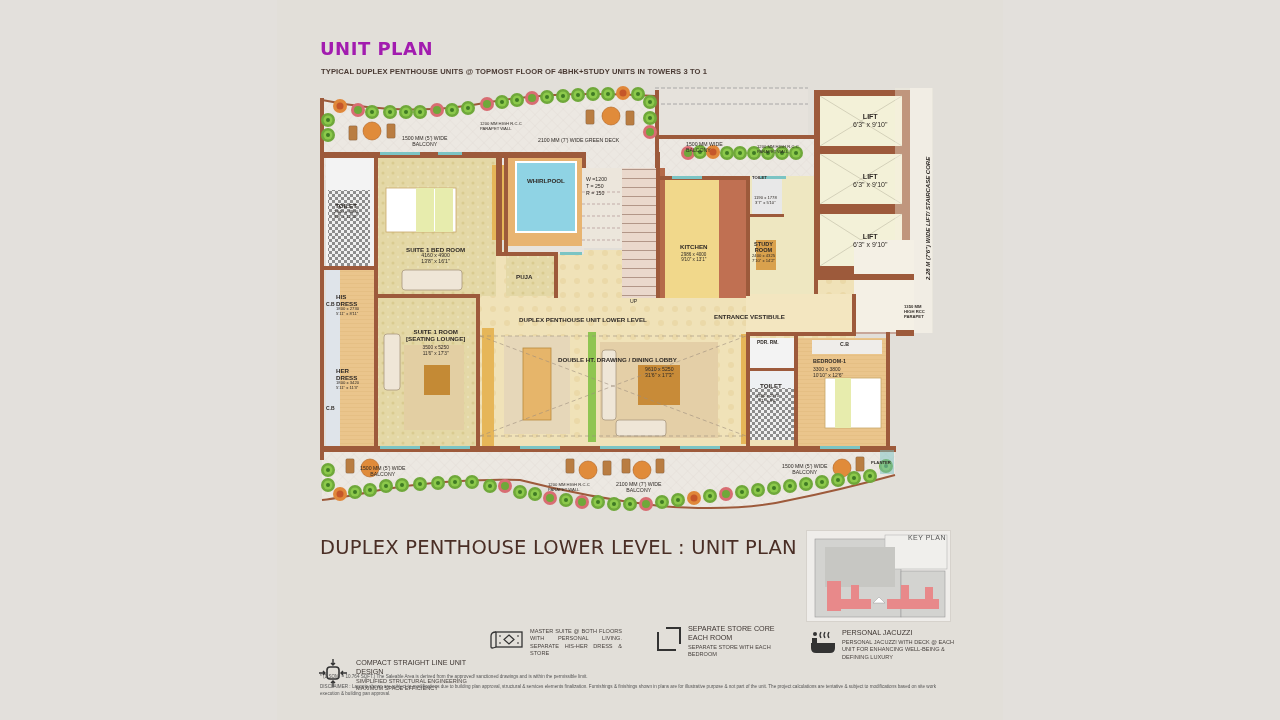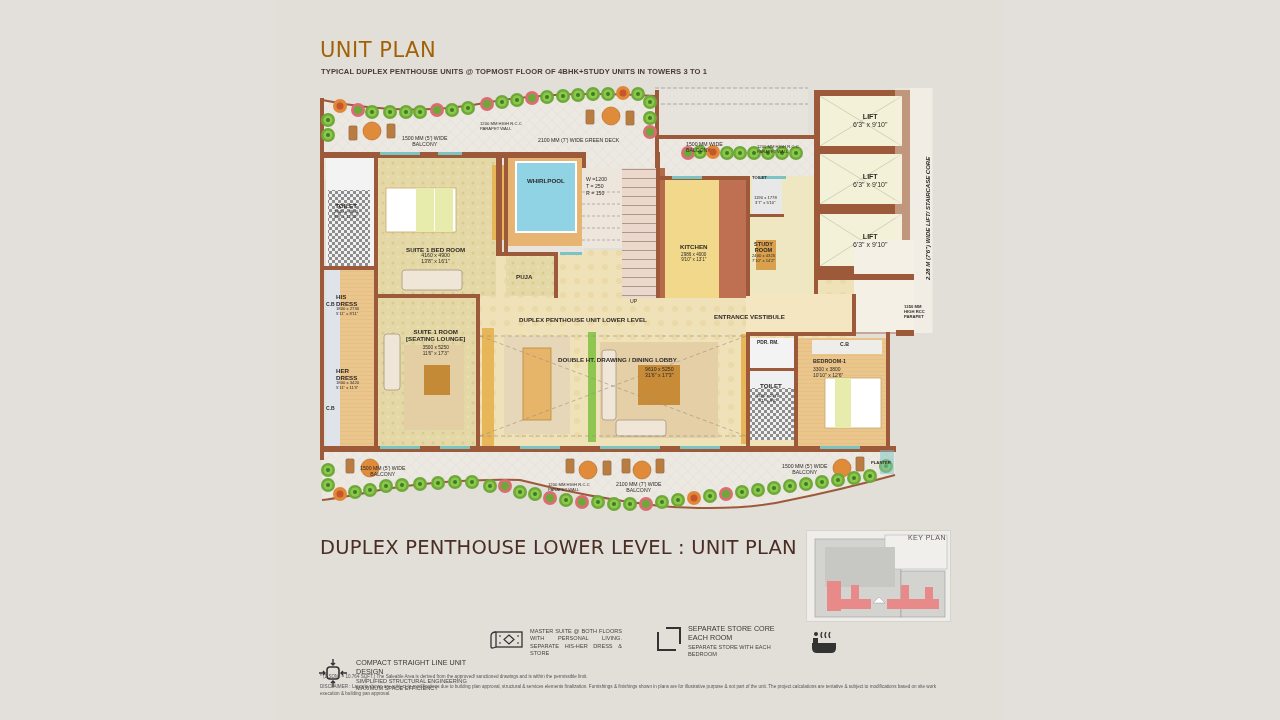--- a/index.html
+++ b/index.html
@@ -1,19 +1,19 @@
 <!DOCTYPE html>
 <html><head>
 <meta charset="utf-8">
 <style>
   * { box-sizing: border-box; margin: 0; padding: 0; }
   html, body { width: 1280px; height: 720px; overflow: hidden; }
   body { background: #e3e0dc; font-family: "Liberation Sans", sans-serif; position: relative; }
   .sheet { position: absolute; left: 277px; top: 0; width: 726px; height: 720px; background: #e2dfd9; }
-  .title { position: absolute; left: 320px; top: 38px; font-size: 21px; color: #a16207; letter-spacing: 0.5px; font-family: "DejaVu Sans", sans-serif; font-weight: normal; }
+  .title { position: absolute; left: 320px; top: 38px; font-size: 18px; color: #a21caf; letter-spacing: 0.5px; font-family: "DejaVu Sans", sans-serif; font-weight: bold; }
   .subtitle { position: absolute; left: 321px; top: 67px; font-size: 7.6px; color: #4a3a33; font-weight: bold; letter-spacing: 0.1px; }
   .plan { position: absolute; left: 320px; top: 80px; width: 620px; height: 440px; }
   .lbl { position: absolute; font-size: 6.2px; color: #2f2a26; text-align: center; line-height: 1.15; font-weight: bold; white-space: nowrap; }
   .lbl.sm { font-size: 4.2px; font-weight: normal; }
   .lbl.md { font-size: 5.2px; font-weight: normal; }
   .lbl.lift { font-size: 7px; }
   .lbl.vert { transform: rotate(-90deg); transform-origin: left top; font-size: 6px; font-style: italic; }
   .bottom-title { position: absolute; left: 320px; top: 536px; font-size: 19.5px; color: #4a2e25; font-family: "DejaVu Sans", sans-serif; letter-spacing: 0.2px; }
   .keyplan { position: absolute; left: 806px; top: 530px; width: 145px; height: 92px; background: #efedea; border: 1px solid #d6d2cc; overflow: hidden; }
   .keyplan .kp-title { position: absolute; right: 4px; top: 3px; font-size: 7px; color: #555; letter-spacing: 0.5px; }
@@ -500,16 +500,20 @@
 </div>
 <div class="feature" style="left:810px;top:628px;width:150px;">
   <div class="ico" style="width:28px;margin-right:6px;">
     <svg width="26" height="26" viewBox="0 0 26 26">
         <circle cx="5" cy="4" r="2" fill="#333"></circle>
         <path d="M11 2 Q9 5 11 8 M15 2 Q13 5 15 8 M19 2 Q17 5 19 8" stroke="#333" stroke-width="1.3" fill="none"></path>
         <rect x="2" y="8" width="5" height="6" fill="#333"></rect>
         <path d="M1 13 L25 13 L25 18 Q25 23 20 23 L6 23 Q1 23 1 18 Z" fill="#333"></path>
       </svg>
   </div>
+  <div>
+    <div class="ftitle">PERSONAL JACUZZI</div>
+    <div class="fdesc">PERSONAL JACUZZI WITH DECK @ EACH UNIT FOR ENHANCING WELL-BEING &amp; DEFINING LUXURY</div>
+  </div>
 </div>
 
 <div class="footnote">* (1 SQM. = 10.764 SQFT.) The Saleable Area is derived from the approved/ sanctioned drawings and is within the permissible limit.</div>
 <div class="disclaimer">DISCLAIMER :  Layouts shown are subject to modifications due to building plan approval, structural &amp; services elements finalization. Furnishings &amp; finishings shown in plans are for illustrative purpose &amp; not part of the unit. The project calculations are tentative &amp; subject to modifications based on site work execution &amp; building pan approval.</div>
 
 </body></html>

